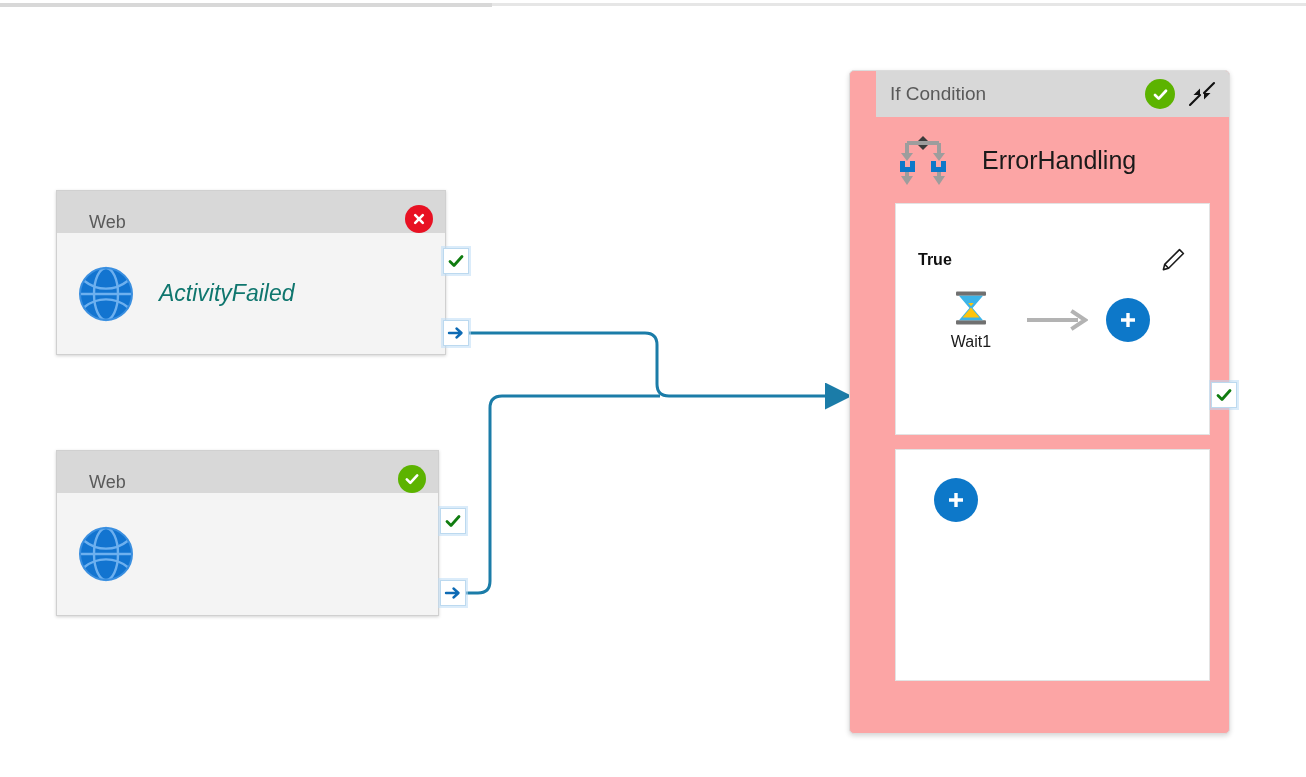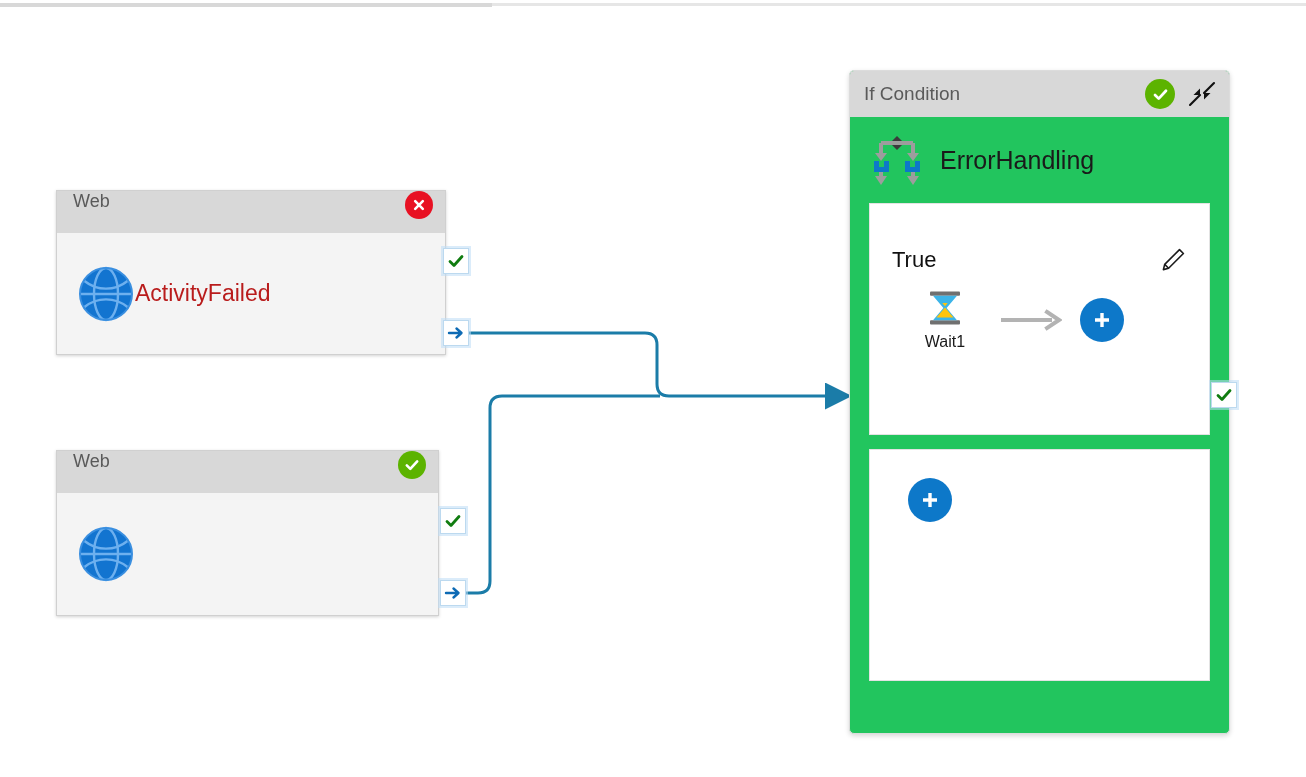--- a/index.html
+++ b/index.html
@@ -38,41 +38,43 @@
     position: absolute;
     background: #f4f4f4;
     border: 1px solid #d0d0d0;
     box-shadow: 0 1px 3px rgba(0,0,0,0.18);
     box-sizing: border-box;
   }
   .node-header {
     height: 42px;
     background: #d8d8d8;
     display: flex;
-    align-items: flex-start;
+    align-items: flex-end;
     justify-content: space-between;
-    padding: 0 12px 0 16px;
+    padding: 0 12px 0 32px;
     box-sizing: border-box;
   }
   .node-header-title {
     font-size: 18px;
     color: #5a5a5a;
     letter-spacing: 0.1px;
   }
   .node-body {
     display: flex;
     align-items: center;
     height: calc(100% - 42px);
     padding-left: 20px;
     box-sizing: border-box;
   }
   .node-label {
     font-size: 23px;
-    color: #b91c1c;
+    color: #0f766e;
+    margin-left: 24px;
     white-space: nowrap;
+    font-style: italic;
   }
 
   
   .badge {
     width: 28px; height: 28px;
     border-radius: 50%;
     display: flex;
     align-items: center;
     justify-content: center;
   }
@@ -90,26 +92,27 @@
     align-items: center;
     justify-content: center;
     box-sizing: border-box;
   }
 
   
   #if-container {
     position: absolute;
     left: 849px; top: 70px;
     width: 381px; height: 664px;
-    background: #22c55e;
+    background: #fca5a5;
     border: 1px solid #dcdcdc;
     border-radius: 5px;
     box-shadow: 0 2px 5px rgba(0,0,0,0.16);
     box-sizing: border-box;
     overflow: hidden;
+    padding-left: 26px;
   }
   #if-header {
     height: 46px;
     background: #d8d8d8;
     display: flex;
     align-items: center;
     padding: 0 12px 0 14px;
     box-sizing: border-box;
   }
   #if-header-title {
@@ -118,40 +121,40 @@
     flex: 1;
   }
   #if-title-row {
     display: flex;
     align-items: center;
     padding: 14px 0 14px 18px;
   }
   #if-title-text {
     font-size: 25px;
     color: #1a1a1a;
-    margin-left: 14px;
+    margin-left: 30px;
   }
 
   .branch {
     background: #ffffff;
     border: 1px solid #e3e3e3;
     margin: 0 19px 14px 19px;
     height: 232px;
     position: relative;
     box-sizing: border-box;
   }
   .branch-header {
     display: flex;
     align-items: center;
     justify-content: space-between;
     padding: 42px 22px 0 22px;
   }
   .branch-title {
-    font-size: 22px;
-    font-weight: normal;
+    font-size: 16px;
+    font-weight: bold;
     color: #101010;
   }
   .branch-content {
     display: flex;
     align-items: center;
     padding-left: 38px;
     margin-top: 14px;
   }
   .wait-item {
     display: flex;

